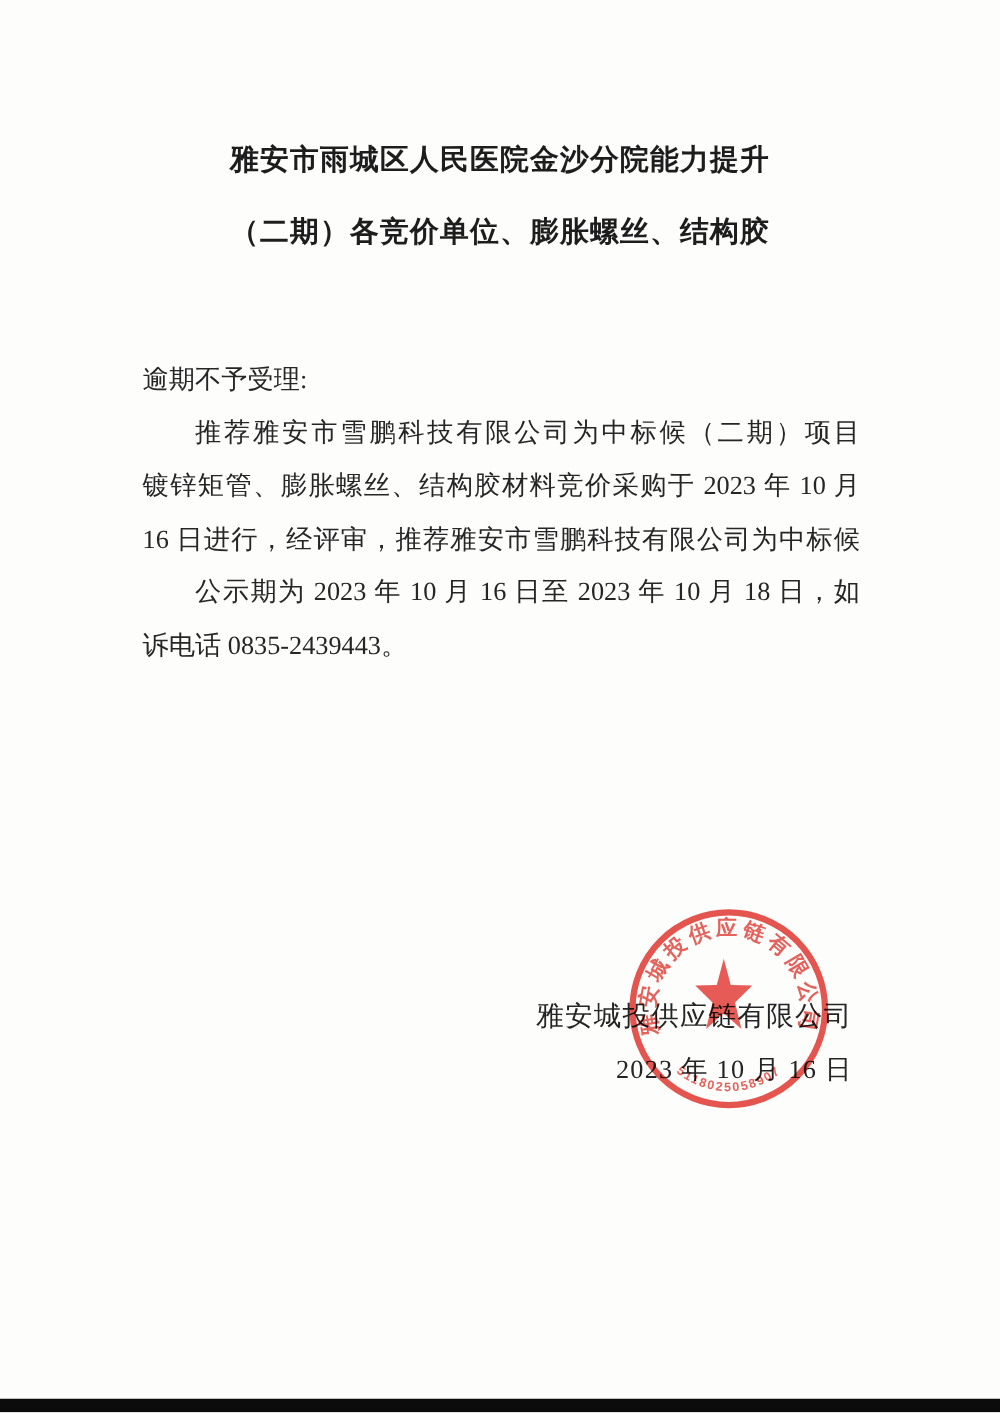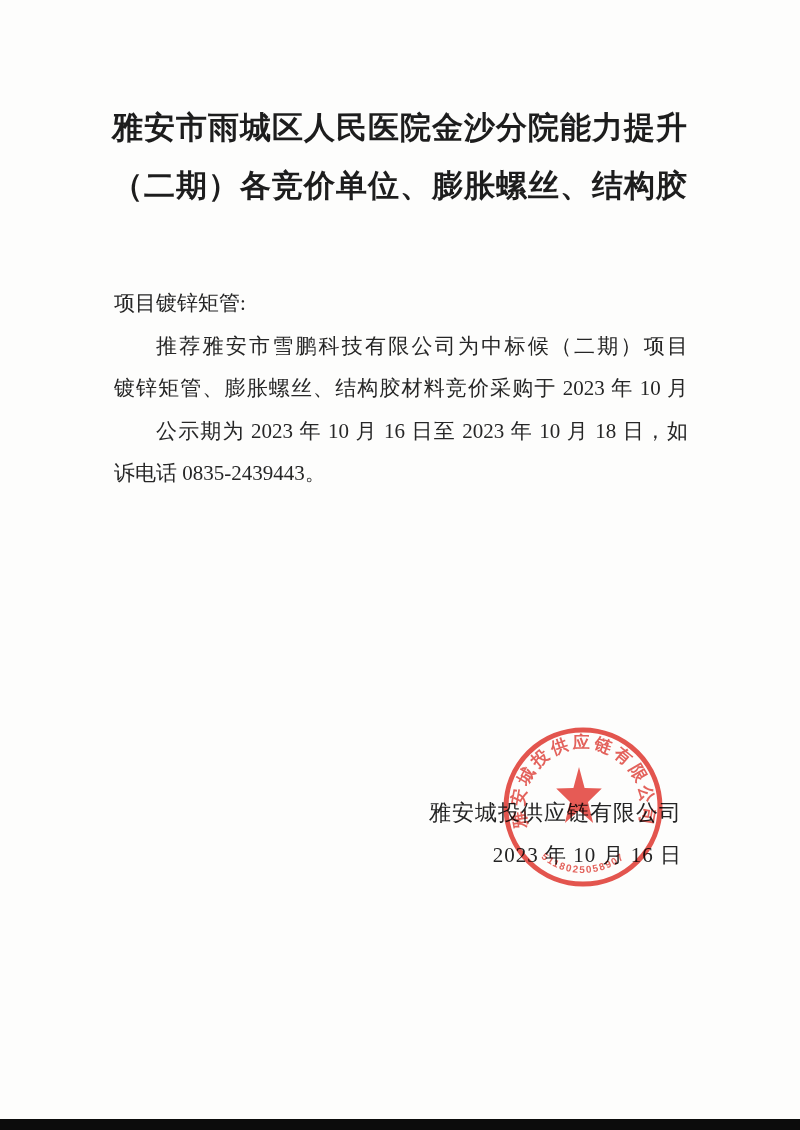--- a/index.html
+++ b/index.html
@@ -9,21 +9,21 @@
     background:#fdfdfc;
     overflow:hidden;
     font-family:"Liberation Serif", serif;
   }
   .title-block {
     position:absolute;
     top:99px; left:50px; right:50px;
     text-align:center;
     font-family:"Liberation Sans", sans-serif;
     font-weight:bold;
-    font-size:31px;
+    font-size:23px;
     line-height:57.5px;
     color:#1d1d1d;
     letter-spacing:1px;
   }
   .body-block {
     position:absolute;
     top:282px; left:114px; width:574px;
     font-size:21px;
     line-height:42.5px;
     color:#262626;
@@ -71,24 +71,25 @@
 <body>
 
 <div class="page">
 
   <div class="title-block">
     <div class="title-line">雅安市雨城区人民医院金沙分院能力提升</div>
     <div class="title-line">（二期）各竞价单位、膨胀螺丝、结构胶</div>
   </div>
 
   <div class="body-block">
-    <div class="line">项目镀锌矩管:</div>
+    <div class="line">逾期不予受理:</div>
 
     <div class="line fill indent">推荐雅安市雪鹏科技有限公司为中标候（二期）项目</div>
     <div class="line fill">镀锌矩管、膨胀螺丝、结构胶材料竞价采购于 2023 年 10 月</div>
+    <div class="line fill">16 日进行，经评审，推荐雅安市雪鹏科技有限公司为中标候</div>
 
     <div class="line fill indent">公示期为 2023 年 10 月 16 日至 2023 年 10 月 18 日，如</div>
     <div class="line">诉电话 0835-2439443。</div>
   </div>
 
   <div class="sig-company">雅安城投供应链有限公司</div>
   <div class="sig-date">2023 年 10 月 16 日</div>
 
   <svg class="seal" viewBox="0 0 166 166" xmlns="http://www.w3.org/2000/svg">
     <defs>

